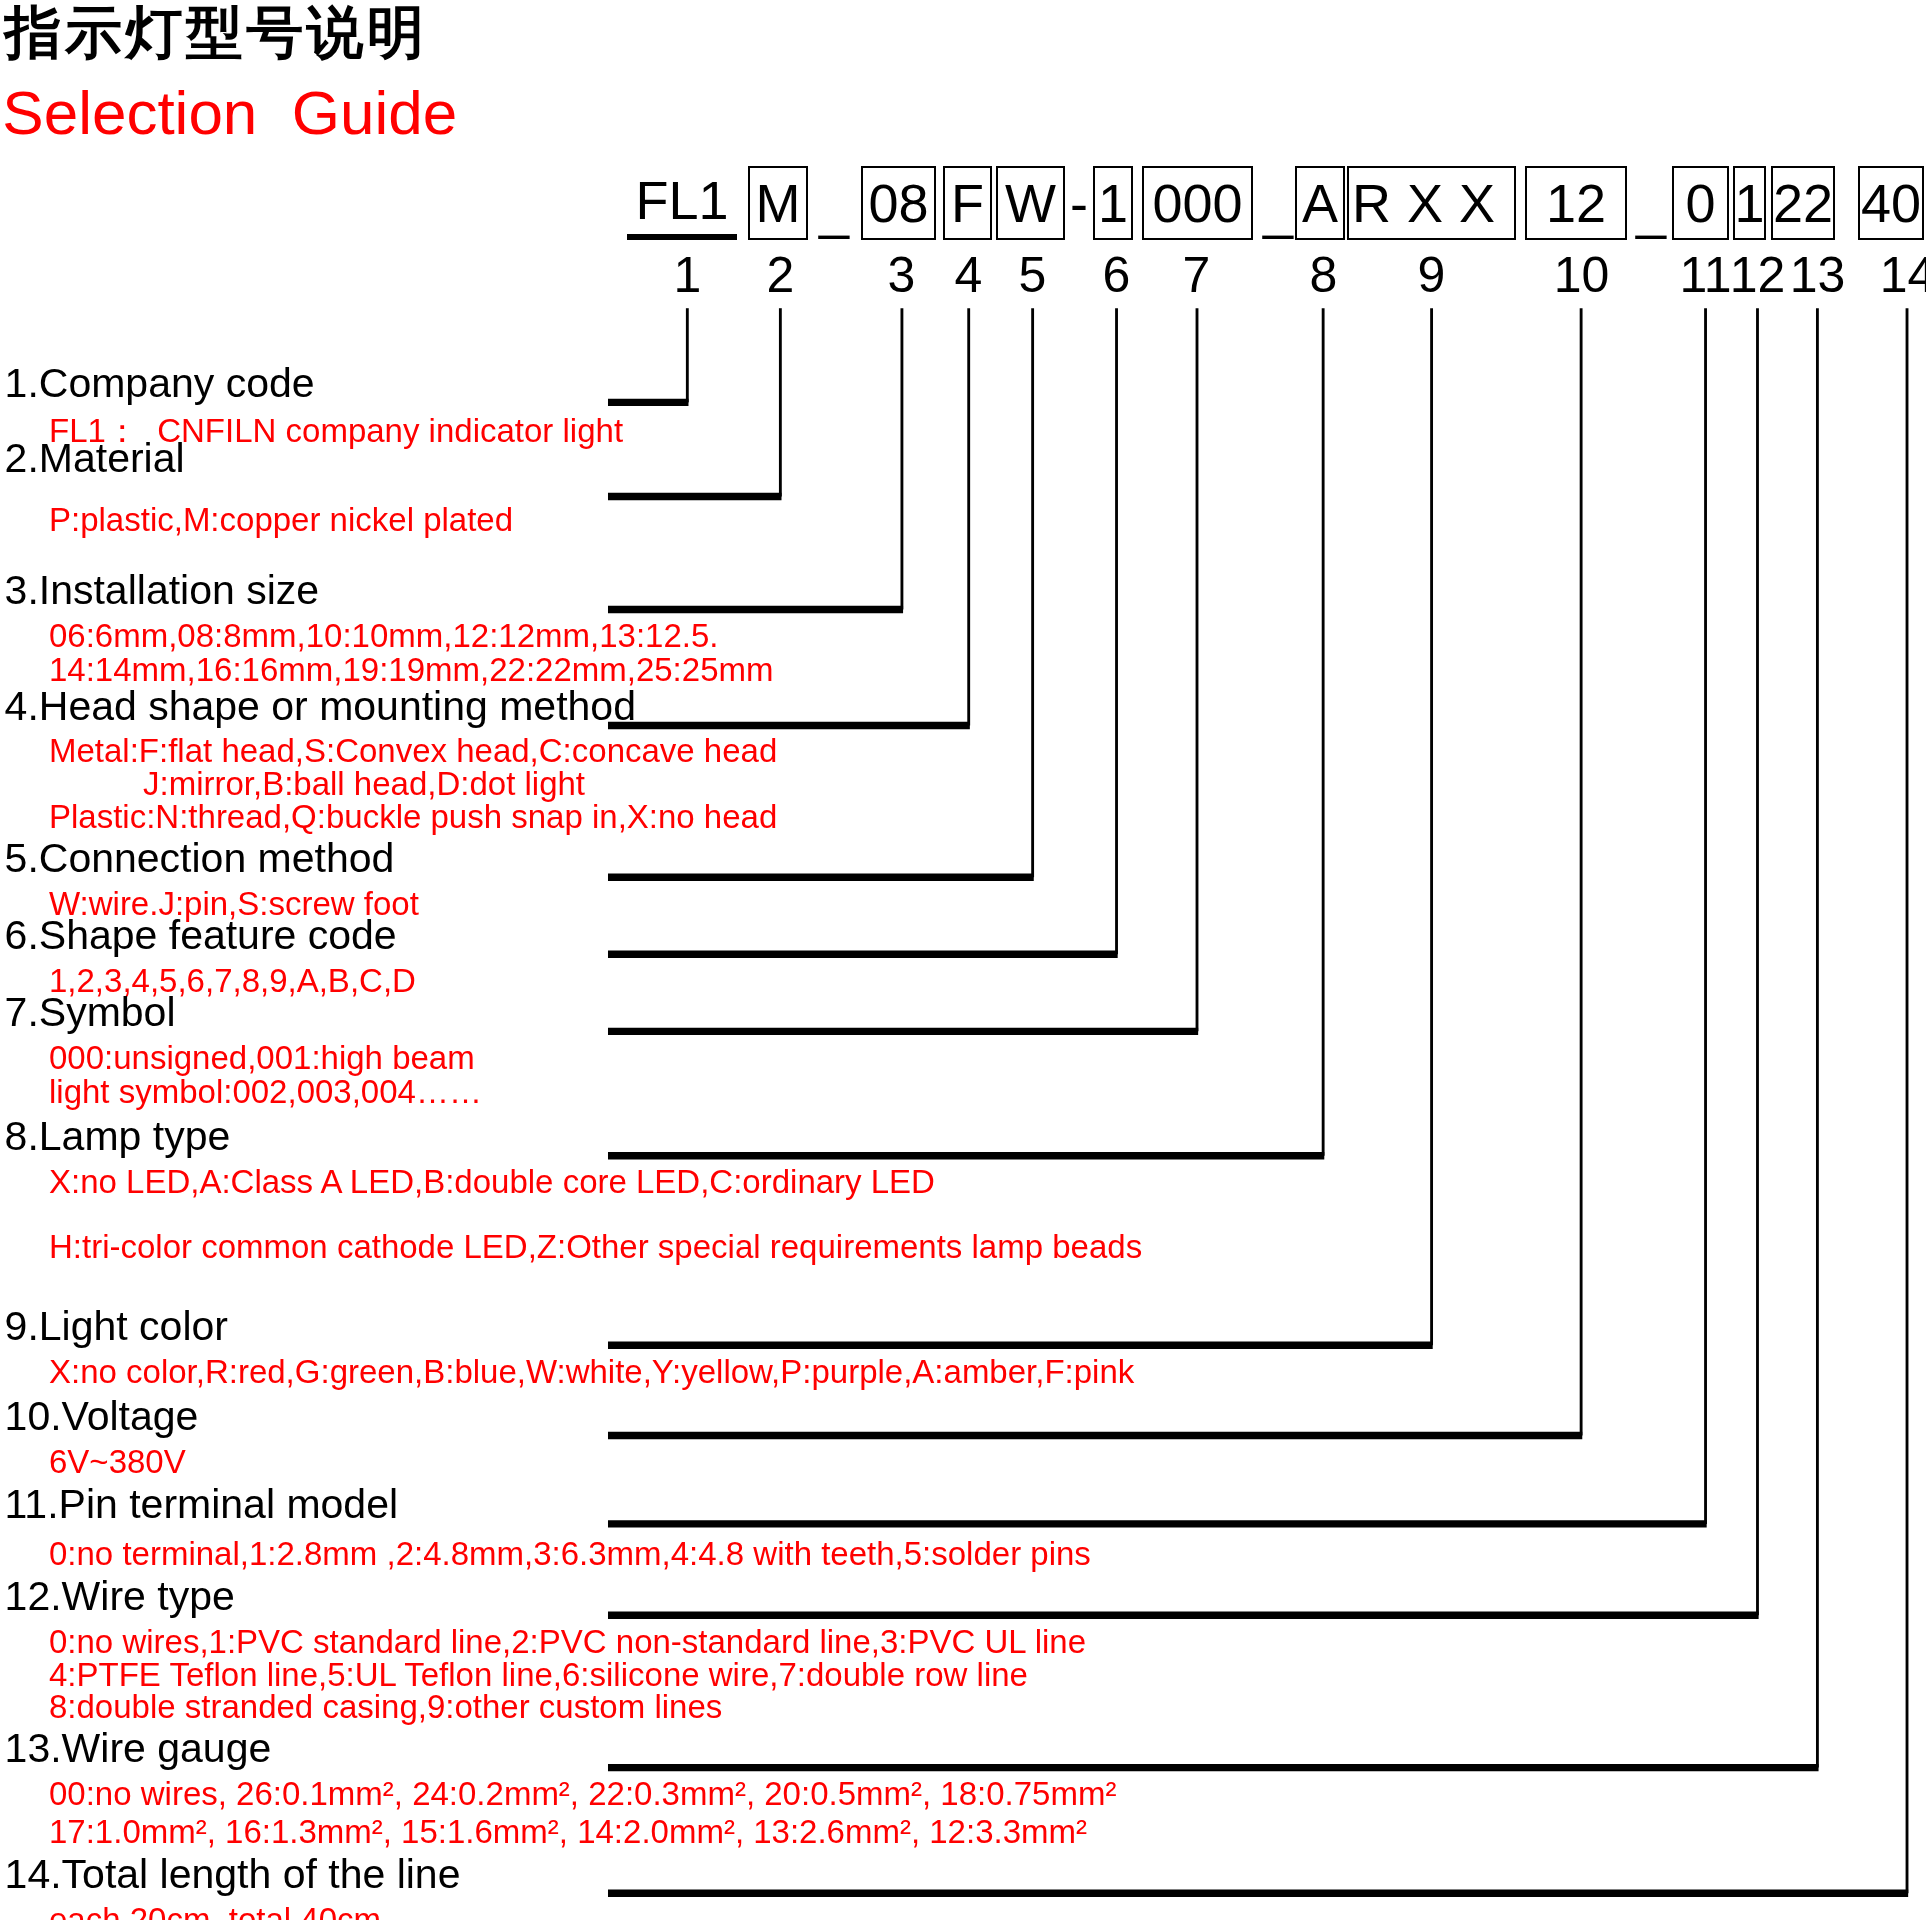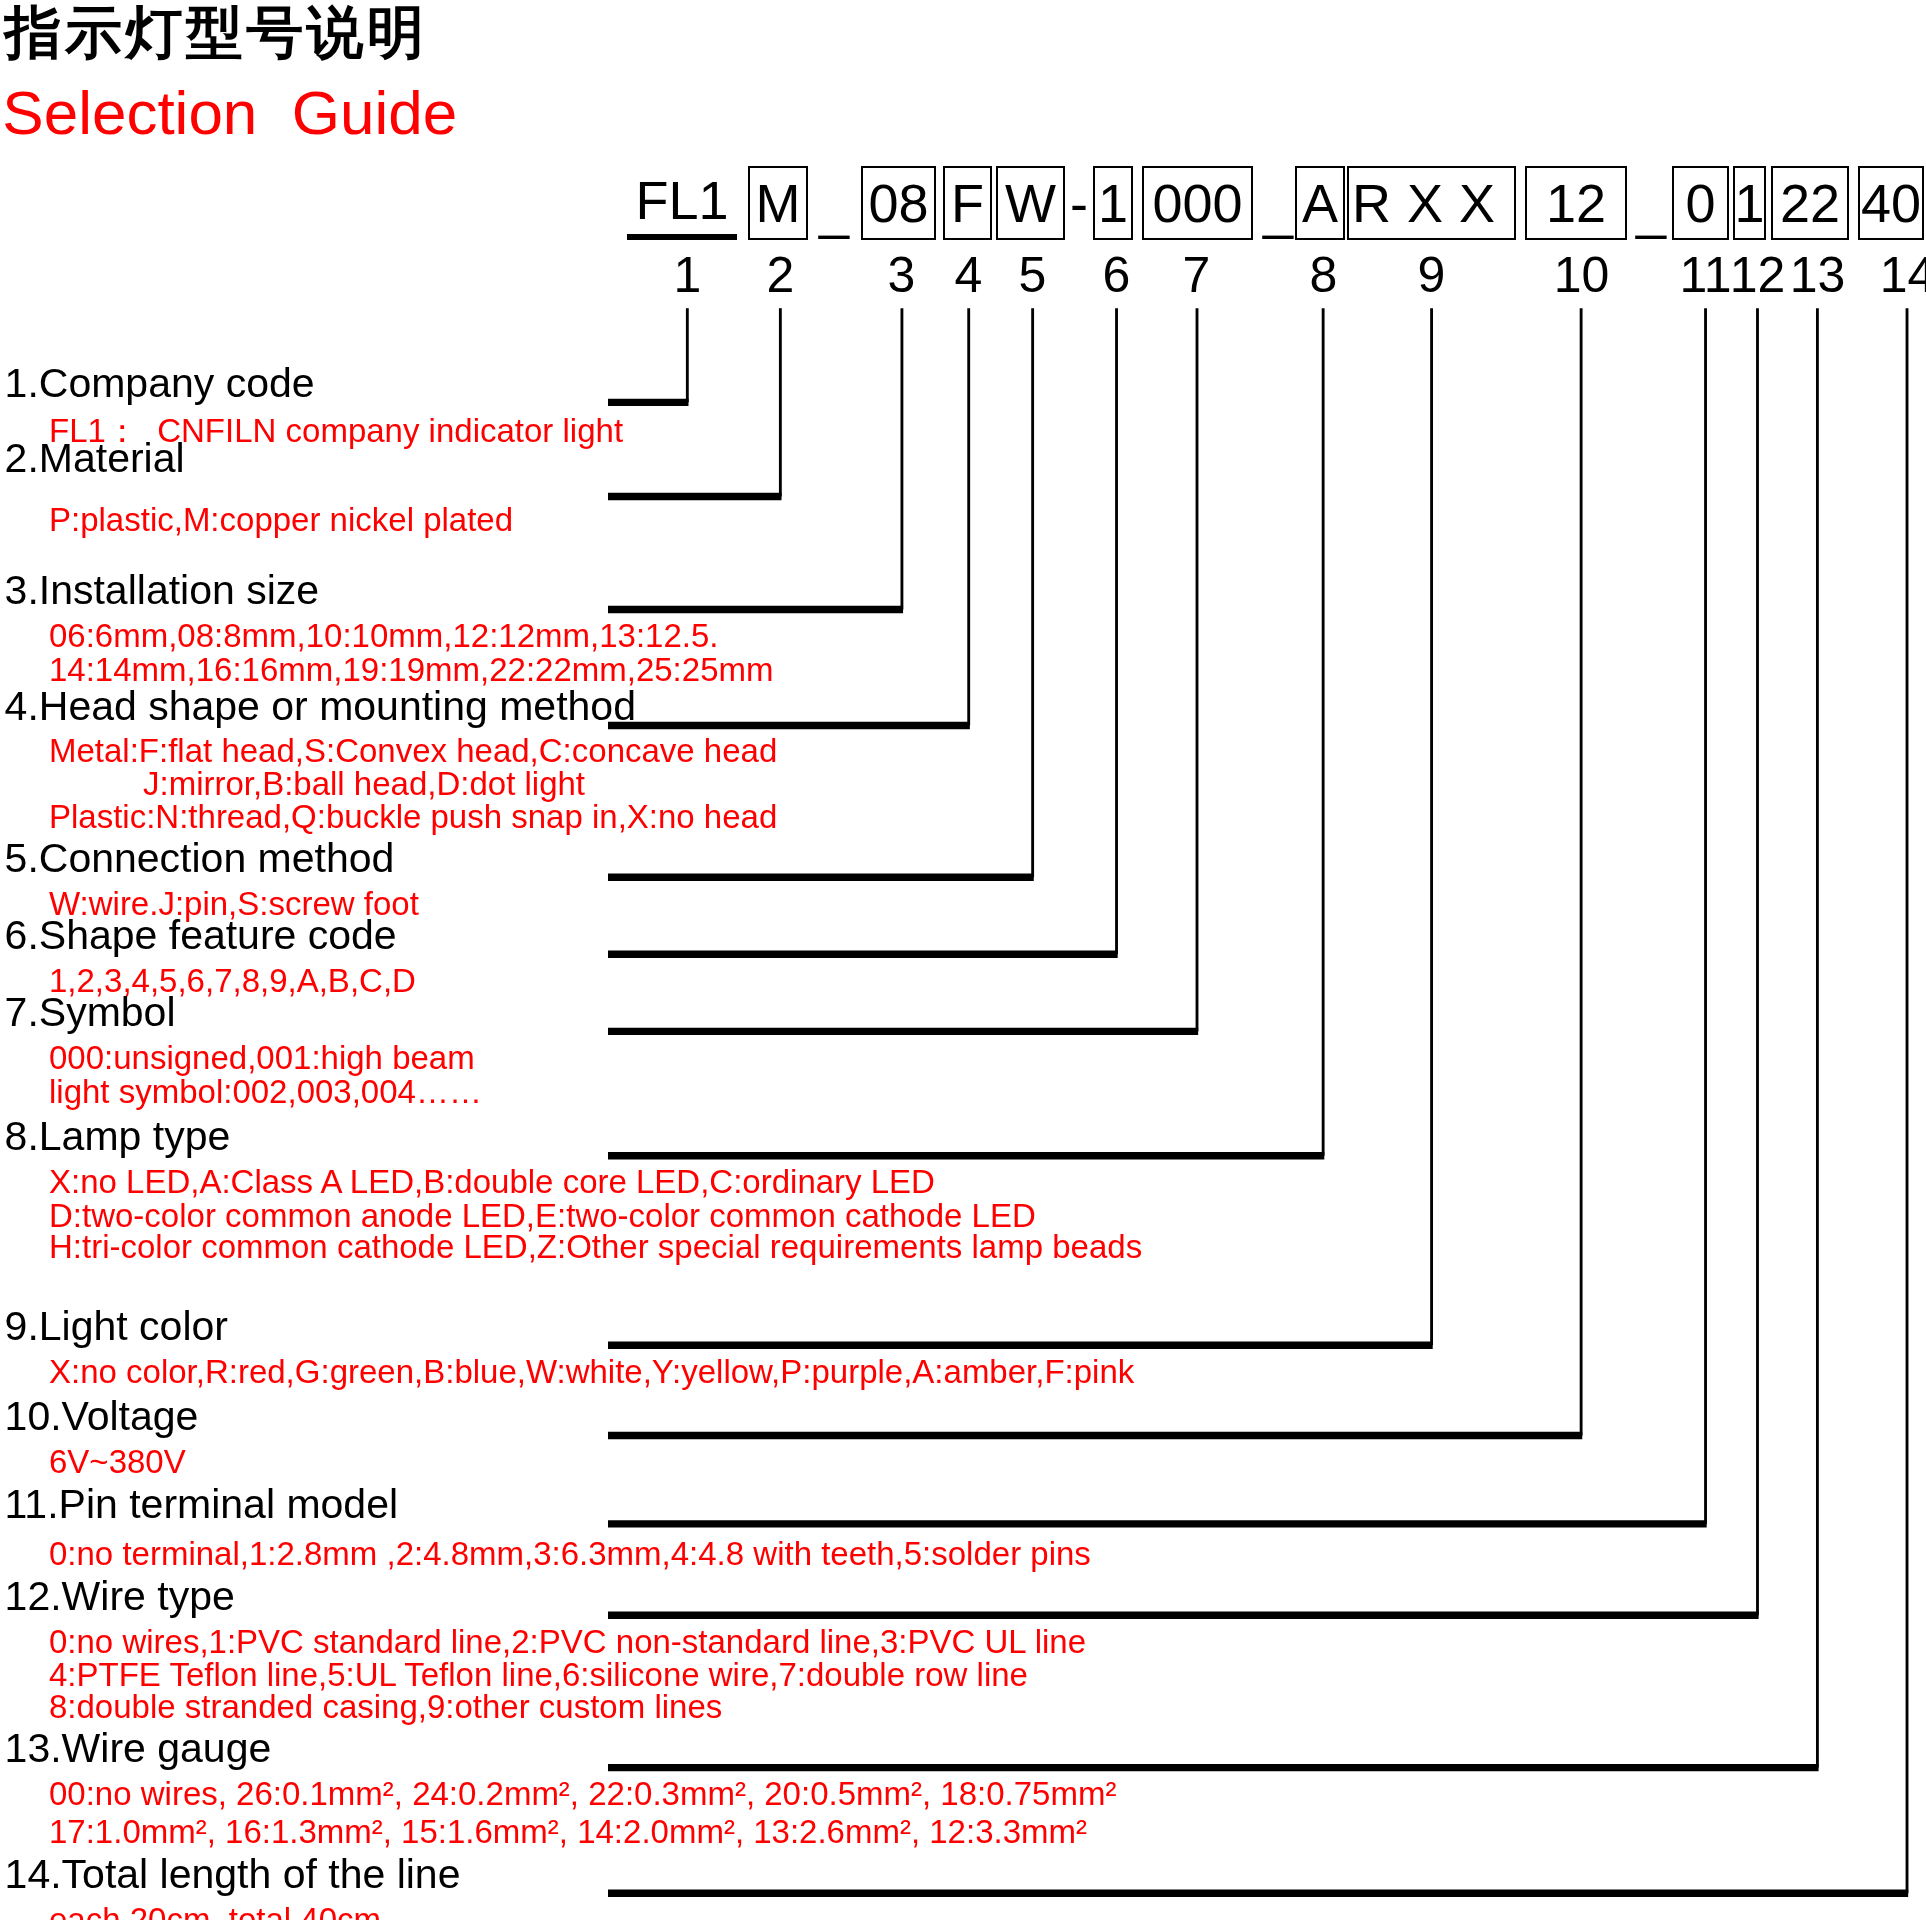--- a/index.html
+++ b/index.html
@@ -77,21 +77,21 @@
     <div class="abs code-seg" style="left: 1066px; width: 26px;">-</div>
     <div class="abs code-seg code-box" style="left: 1093px; width: 40px;">1</div>
     <div class="abs code-seg code-box" style="left: 1142px; width: 111px;">000</div>
     <div class="abs code-seg plain-low" style="left: 1255px; width: 46px;">_</div>
     <div class="abs code-seg code-box" style="left: 1295px; width: 50px;">A</div>
     <div class="abs code-seg code-box" style="left: 1347px; width: 169px; letter-spacing: 16px;">RXX</div>
     <div class="abs code-seg code-box" style="left: 1525px; width: 102px;">12</div>
     <div class="abs code-seg plain-low" style="left: 1628px; width: 46px;">_</div>
     <div class="abs code-seg code-box" style="left: 1672px; width: 57px;">0</div>
     <div class="abs code-seg code-box" style="left: 1733px; width: 33px;">1</div>
-    <div class="abs code-seg code-box" style="left: 1771px; width: 78px;">22</div>
+    <div class="abs code-seg code-box" style="left: 1771px; width: 64px;">22</div>
     <div class="abs code-seg code-box" style="left: 1858px; width: 66px;">40</div>
     <div class="abs pos-num" style="left: 642px;">1</div>
     <div class="abs pos-num" style="left: 735px;">2</div>
     <div class="abs pos-num" style="left: 856px;">3</div>
     <div class="abs pos-num" style="left: 923px;">4</div>
     <div class="abs pos-num" style="left: 987px;">5</div>
     <div class="abs pos-num" style="left: 1071px;">6</div>
     <div class="abs pos-num" style="left: 1151px;">7</div>
     <div class="abs pos-num" style="left: 1278px;">8</div>
     <div class="abs pos-num" style="left: 1386px;">9</div>
@@ -113,21 +113,20 @@
     <div class="abs red-line" style="left: 49px; top: 798px;">Plastic:N:thread,Q:buckle push snap in,X:no head</div>
     <div class="abs section-title" style="left: 4.6px; top: 835px;">5.Connection method</div>
     <div class="abs red-line" style="left: 49px; top: 885px;">W:wire.J:pin,S:screw foot</div>
     <div class="abs section-title" style="left: 4.6px; top: 912px;">6.Shape feature code</div>
     <div class="abs red-line" style="left: 49px; top: 962px;">1,2,3,4,5,6,7,8,9,A,B,C,D</div>
     <div class="abs section-title" style="left: 4.6px; top: 989px;">7.Symbol</div>
     <div class="abs red-line" style="left: 49px; top: 1039px;">000:unsigned,001:high beam</div>
     <div class="abs red-line" style="left: 49px; top: 1073px;">light symbol:002,003,004……</div>
     <div class="abs section-title" style="left: 4.6px; top: 1113px;">8.Lamp type</div>
     <div class="abs red-line" style="left: 49px; top: 1163px;">X:no LED,A:Class A LED,B:double core LED,C:ordinary LED</div>
-    <div class="abs red-line" style="left: 49px; top: 1197px;">D:two-color common anode LED,E:two-color common cathode LED</div>
     <div class="abs red-line" style="left: 49px; top: 1228px;">H:tri-color common cathode LED,Z:Other special requirements lamp beads</div>
     <div class="abs section-title" style="left: 4.6px; top: 1303px;">9.Light color</div>
     <div class="abs red-line" style="left: 49px; top: 1353px;">X:no color,R:red,G:green,B:blue,W:white,Y:yellow,P:purple,A:amber,F:pink</div>
     <div class="abs section-title" style="left: 4.6px; top: 1393px;">10.Voltage</div>
     <div class="abs red-line" style="left: 49px; top: 1443px;">6V~380V</div>
     <div class="abs section-title" style="left: 4.6px; top: 1481px;">11.Pin terminal model</div>
     <div class="abs red-line" style="left: 49px; top: 1535px;">0:no terminal,1:2.8mm ,2:4.8mm,3:6.3mm,4:4.8 with teeth,5:solder pins</div>
     <div class="abs section-title" style="left: 4.6px; top: 1573px;">12.Wire type</div>
     <div class="abs red-line" style="left: 49px; top: 1623px;">0:no wires,1:PVC standard line,2:PVC non-standard line,3:PVC UL line</div>
     <div class="abs red-line" style="left: 49px; top: 1656px;">4:PTFE Teflon line,5:UL Teflon line,6:silicone wire,7:double row line</div>

